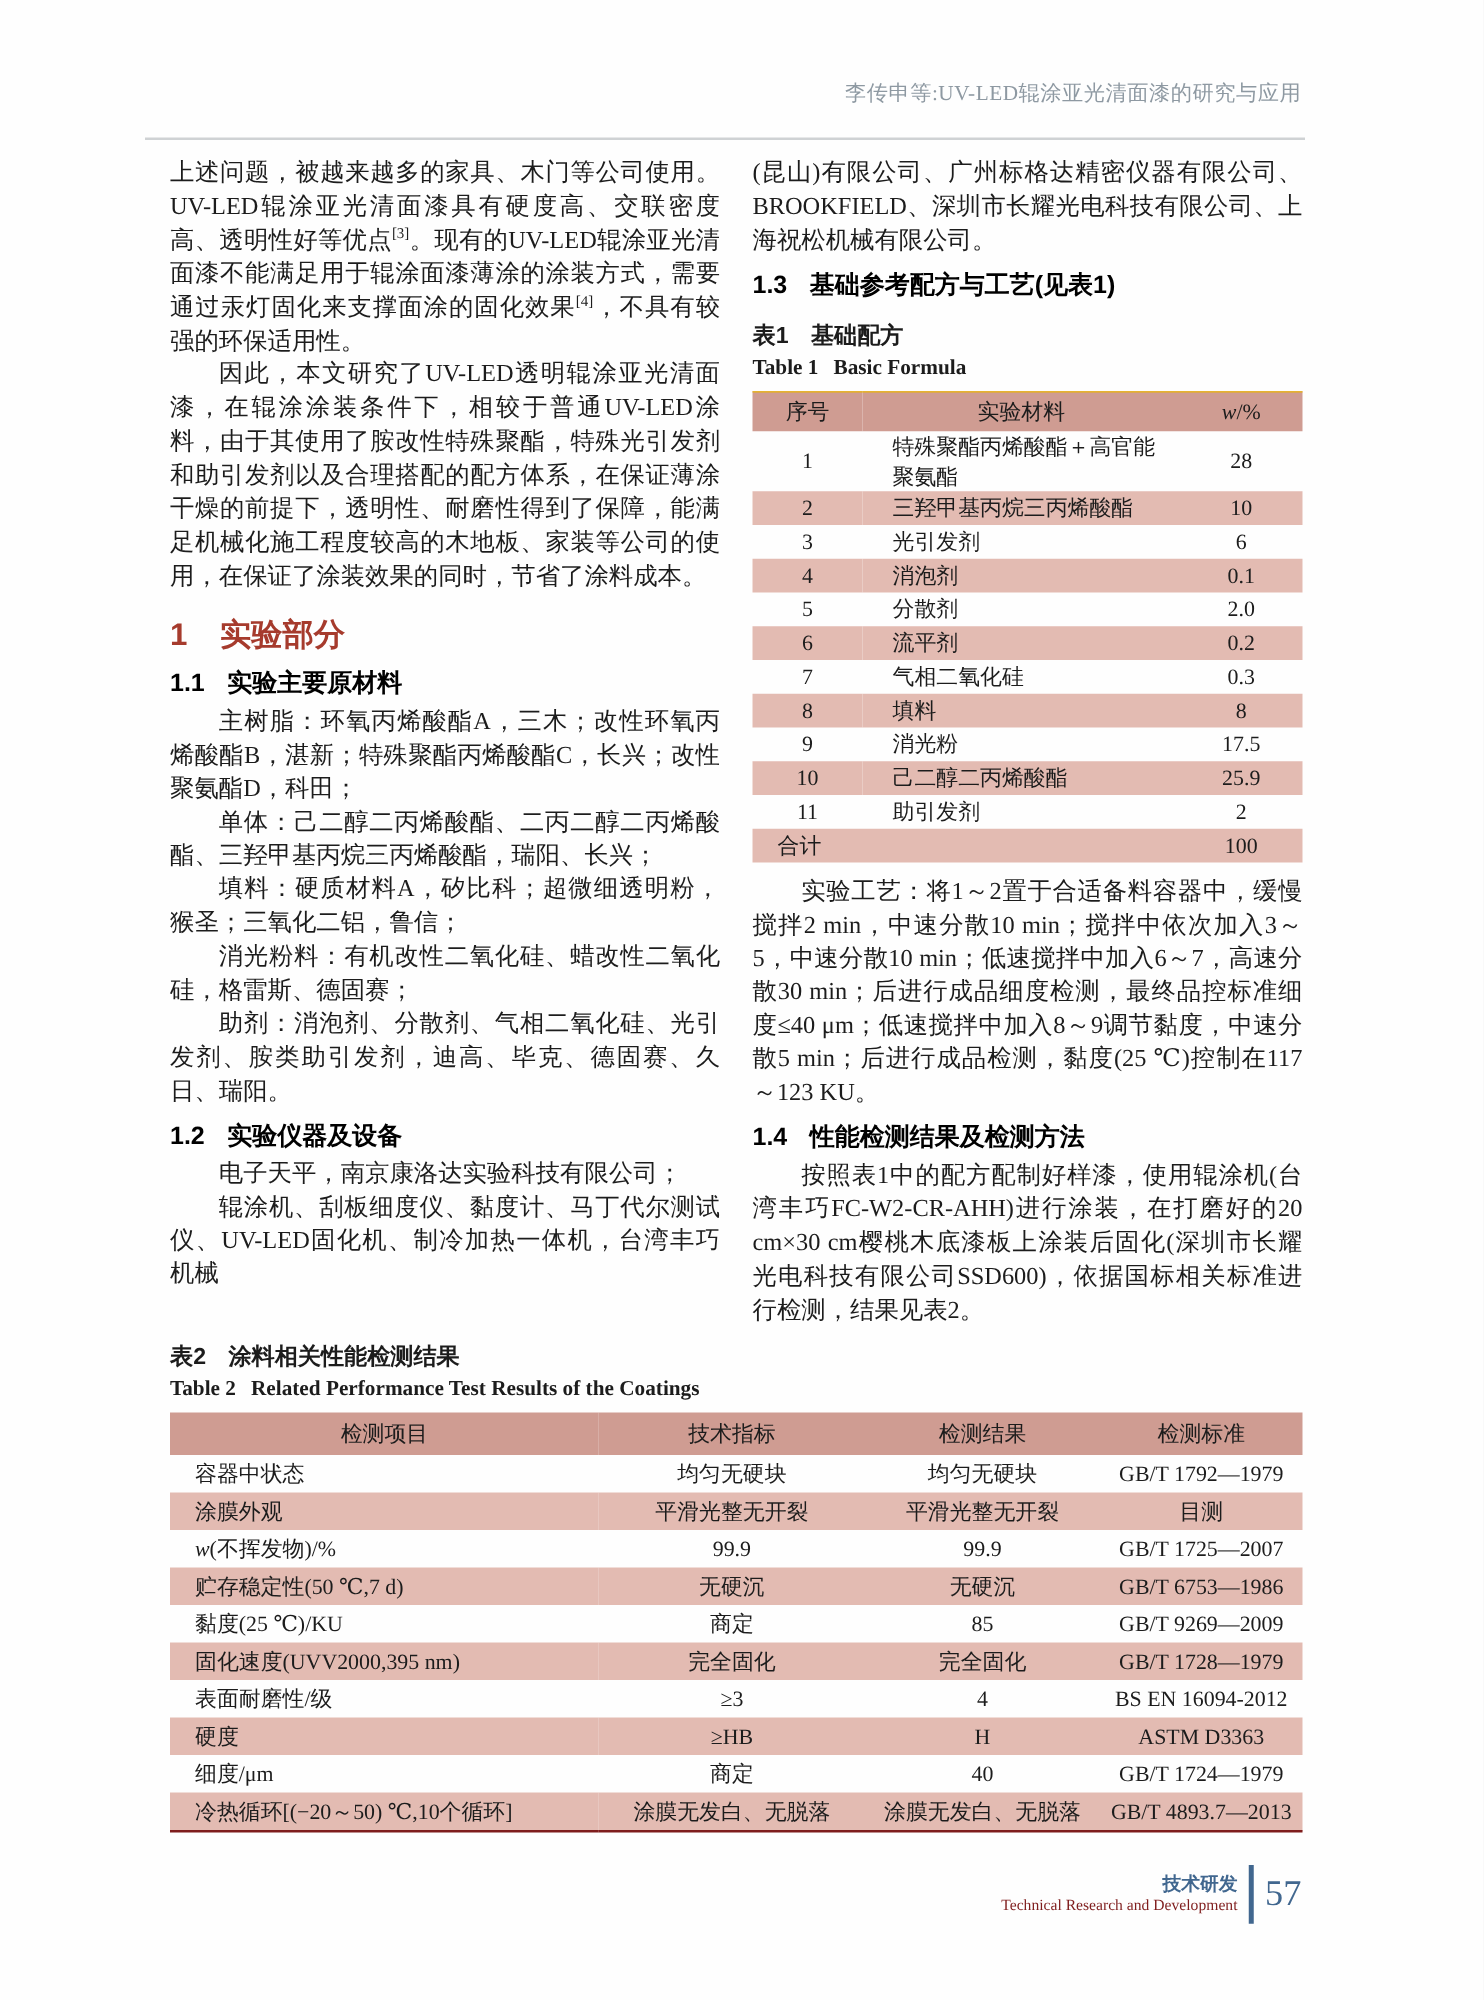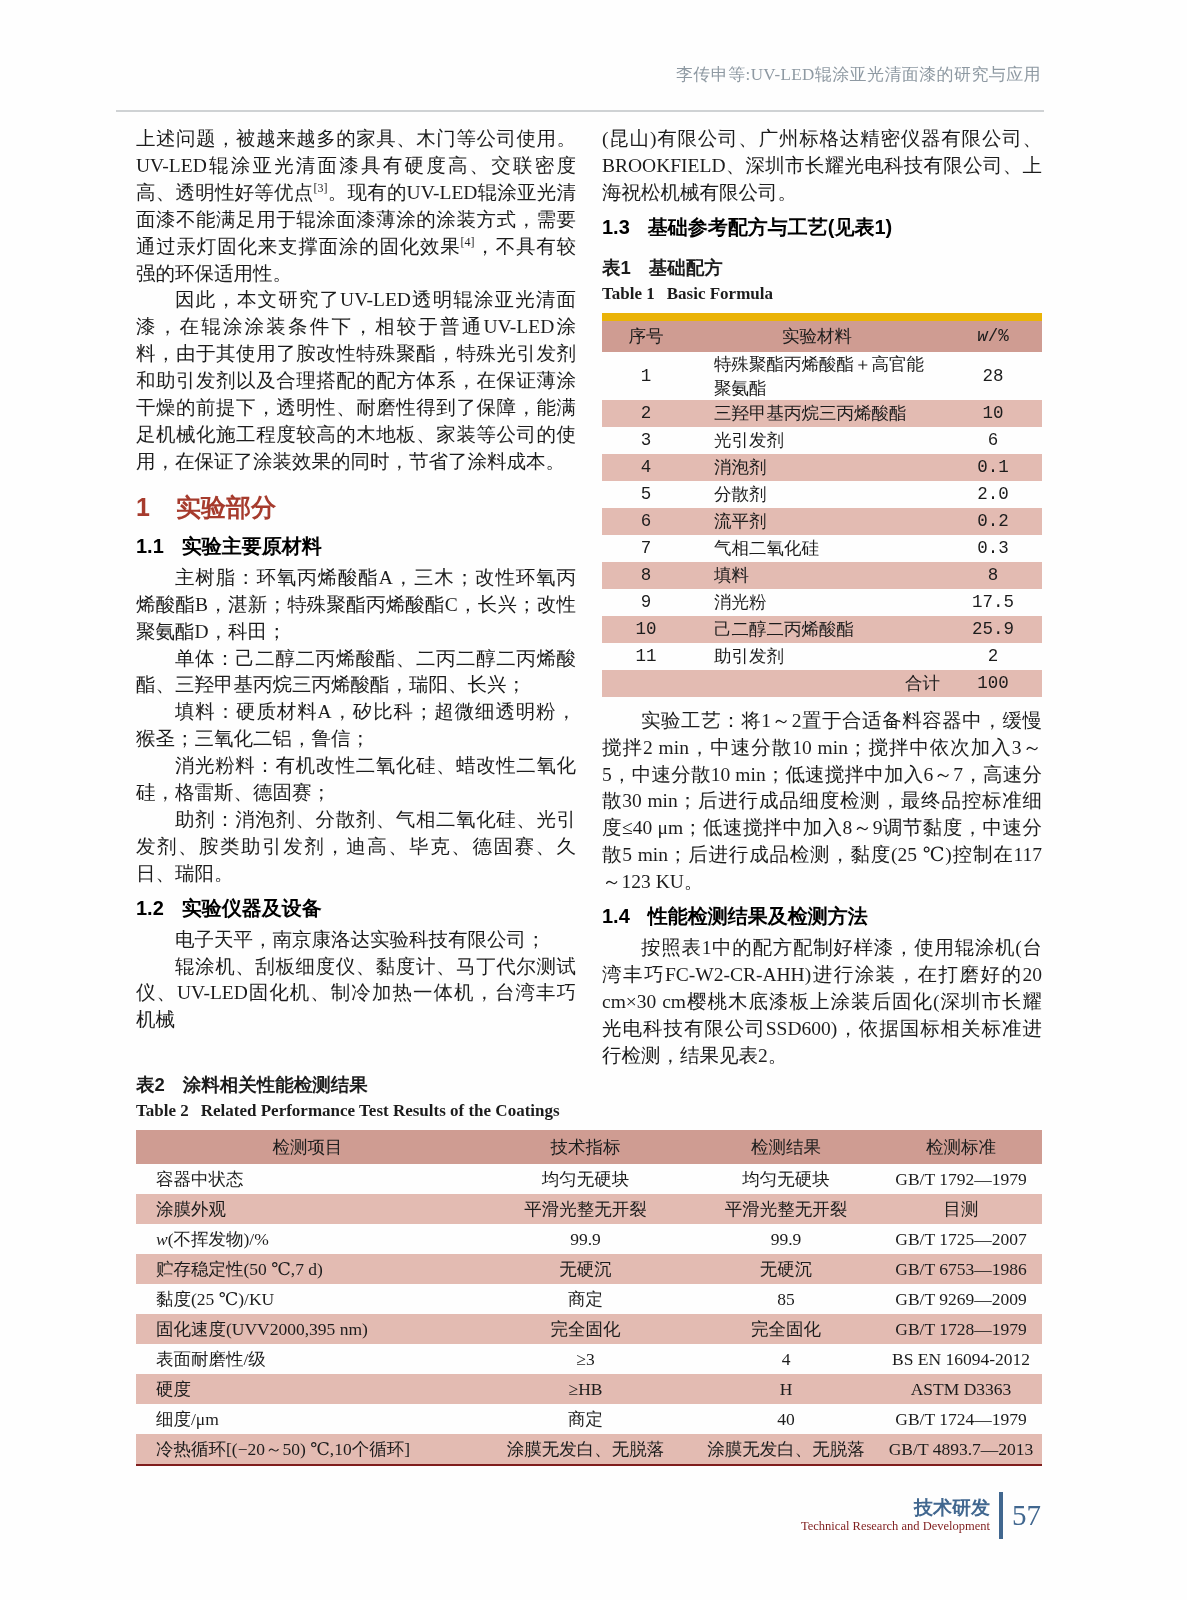--- a/index.html
+++ b/index.html
@@ -20,40 +20,40 @@
   .h2{font-family:"Liberation Sans","DejaVu Sans",sans-serif;color:#000000;font-weight:bold;
       font-size:20px;margin:7px 0 5px;}
   .h2 .hn{margin-right:18px;}
   .tbl-caption{text-align:left;margin-top:14px;}
   .cap-cn{font-family:"Liberation Sans","DejaVu Sans",sans-serif;font-weight:bold;font-size:18.5px;}
   .cap-cn .cl{margin-right:18px;}
   .cap-en{font-weight:bold;font-size:17px;margin-top:4px;}
   .cap-en .cl{margin-right:12px;}
   table{border-collapse:collapse;width:100%;}
   th,td{padding:0 4px;}
-  #table1{margin-top:9px;border-top:8px solid #eab308;font-size:17.5px;font-family:Liberation Mono, monospace;}
+  #table1{margin-top:9px;border-top:1px solid #eab308;font-size:17.5px;}
   #table1 th{background:#cf9c92;font-weight:normal;height:31px;}
   #table1 td{height:27px;text-align:center;}
   #table1 tbody tr:nth-child(even) td,#table1 tfoot td{background:#e3bbb2;}
   #table1 th:first-child,#table1 td:first-child{width:80px;}
   #table1 tbody td:nth-child(2){text-align:left;padding-left:24px;}
   #table1 th:last-child,#table1 td:last-child{width:90px;}
-  #table1 tfoot td.left{text-align:right;padding-left:20px;}
+  #table1 tfoot td.left{text-align:left;padding-left:20px;}
   .bottom-section{position:absolute;top:1066px;left:136px;width:906px;background:#fefefe;}
   #table2{margin-top:9px;font-size:17.5px;border-bottom:2px solid #7f1d1d;}
   #table2 th{background:#cf9c92;font-weight:normal;height:34px;}
   #table2 td{height:30px;text-align:center;}
   #table2 tbody tr:nth-child(even) td{background:#e3bbb2;}
   #table2 th:first-child{width:335px;}
   #table2 td:first-child{text-align:left;padding-left:20px;}
   #table2 th:nth-child(2){width:205px;}
   #table2 th:nth-child(3){width:180px;}
   .footer{position:absolute;top:1492px;right:146px;display:flex;align-items:center;}
   .footer-labels{text-align:right;}
-  .f-cn{font-family:"Liberation Sans","DejaVu Sans",sans-serif;font-weight:bold;font-size:19px;
+  .f-cn{font-family:"Liberation Sans","DejaVu Sans",sans-serif;font-weight:bold;font-size:15px;
         color:#41678f;line-height:1.15;}
   .f-en{font-size:12.5px;color:#7f1d1d;}
   .f-bar{width:4px;height:47px;background:#41678f;margin:0 9px;}
   .f-num{font-size:29px;color:#41678f;}
 </style>
 </head>
 <body>
 
 <div class="page">
 

